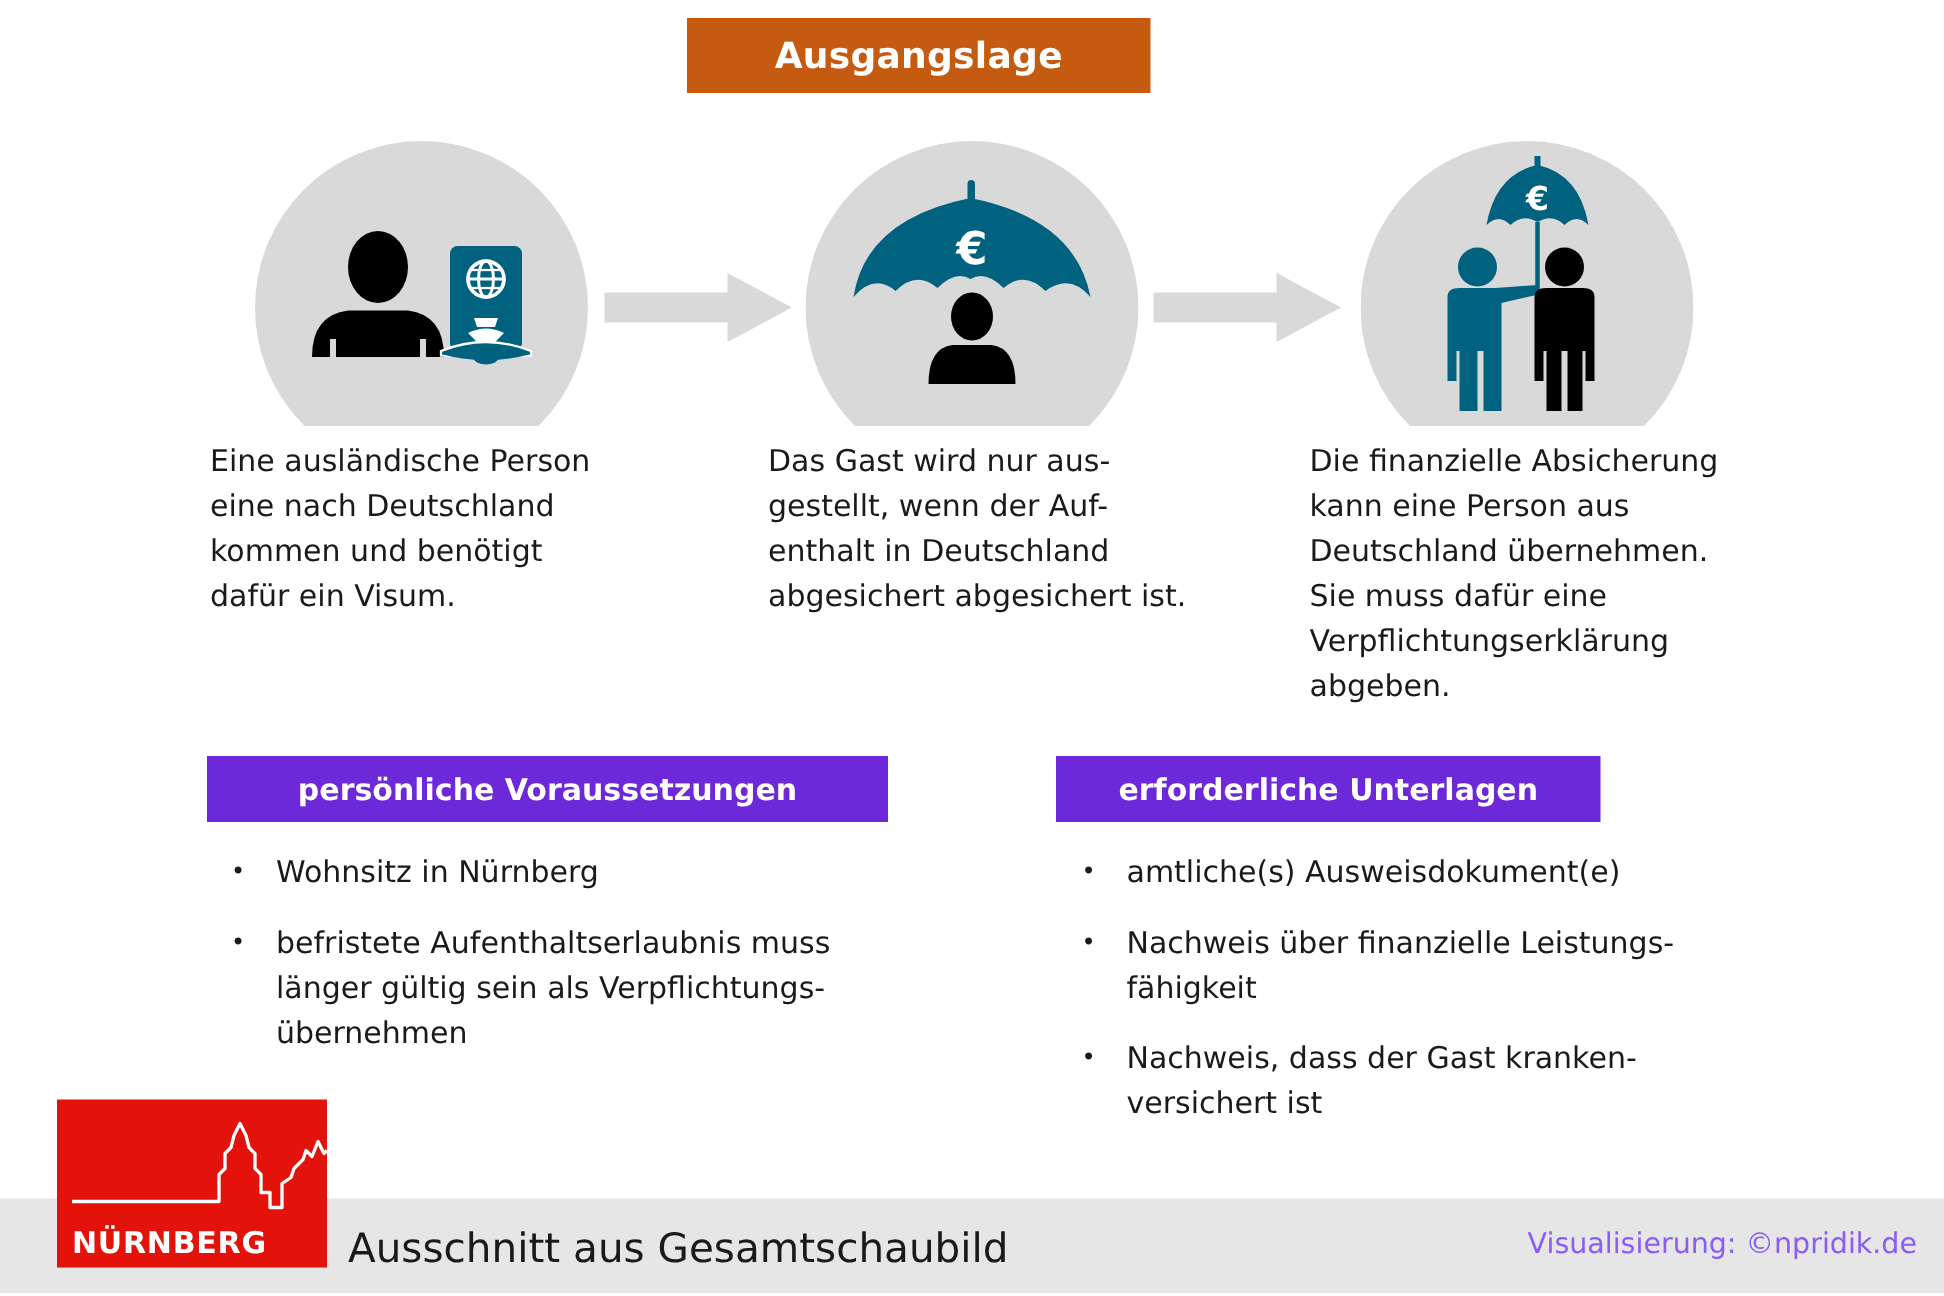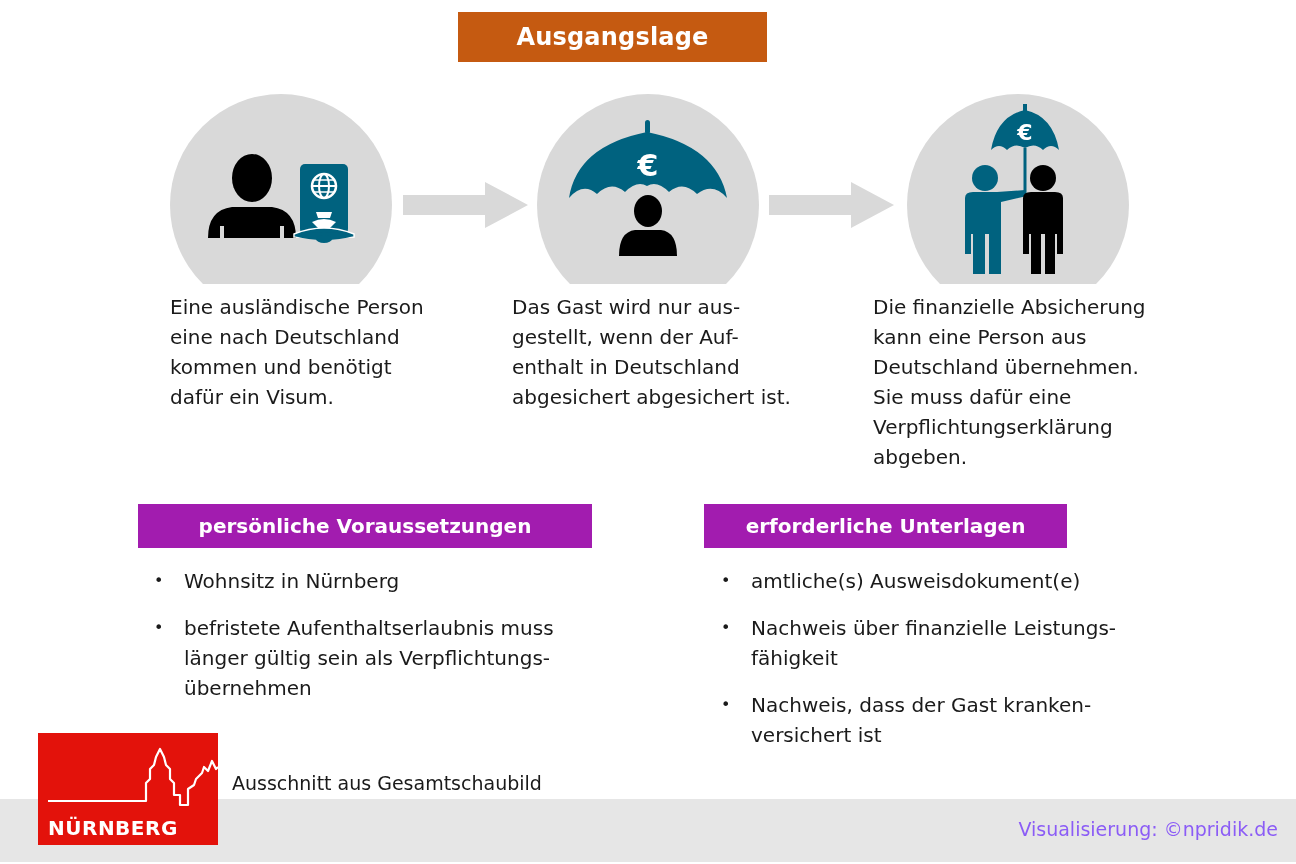--- a/index.html
+++ b/index.html
@@ -10,29 +10,29 @@
     color:#fff; font-size:24px; font-weight:bold; display:flex; align-items:center; justify-content:center; letter-spacing:0.2px; }
 
   .circle-clip { position:absolute; top:94px; width:222px; height:190px; overflow:hidden; }
   .circle { position:absolute; left:0; top:0; width:222px; height:222px; border-radius:50%; background:#d9d9d9; }
   .circle-clip svg { position:absolute; left:0; top:0; }
 
   .arrow { position:absolute; top:180px; width:130px; height:50px; }
 
   .step-text { position:absolute; top:292px; font-size:20px; line-height:30px; color:#1a1a1a; }
 
-  .section-bar { position:absolute; top:504px; height:44px; background:#a21caf; color:#fff;
+  .section-bar { position:absolute; top:504px; height:44px; background:#6d28d9; color:#fff;
     font-size:20px; font-weight:bold; display:flex; align-items:center; justify-content:center; }
 
   .bullets { position:absolute; list-style:none; font-size:20px; line-height:30px; }
   .bullets li { position:relative; padding-left:32px; margin-bottom:17px; }
   .bullets li .dot { position:absolute; left:2px; top:0; font-size:16px; }
 
   .footer { position:absolute; left:0; top:799px; width:1296px; height:63px; background:#e6e6e6; }
-  .footer-caption { position:absolute; left:232px; top:772px; font-size:19px; color:#1a1a1a; }
+  .footer-caption { position:absolute; left:232px; top:817px; font-size:27px; color:#1a1a1a; }
   .footer-credit { position:absolute; right:18px; top:818px; font-size:19px; color:#8b5cf6; }
 
   .logo { position:absolute; left:38px; top:733px; width:180px; height:112px; background:#e3120b; overflow:hidden; }
   .logo-text { position:absolute; left:10px; top:83px; color:#fff; font-size:20px; font-weight:bold; letter-spacing:0.5px; }
 </style>
 </head>
 <body>
 
 <div class="title-bar">
   <span>Ausgangslage</span>
@@ -102,21 +102,21 @@
       <circle cx="78" cy="84" r="13"></circle>
       <path d="M58 104 Q58 98 66 98 L90 98 L118 96 L120 102 L94 108 L94 180 L82 180 L82 140 L78 140 L78 180 L66 180 L66 140 L64 140 L64 160 L58 160 Z"></path>
     </g>
     <g fill="#000">
       <circle cx="136" cy="84" r="13"></circle>
       <path d="M116 104 Q116 98 124 98 L148 98 Q156 98 156 104 L156 160 L150 160 L150 140 L148 140 L148 180 L138 180 L138 140 L134 140 L134 180 L124 180 L124 140 L122 140 L122 160 L116 160 Z"></path>
     </g>
   </svg>
 </div>
 
-<div class="step-text" style="left:170px;">
+<div class="step-text" style="left:140px;">
   <div>Eine ausländische Person</div>
   <div>eine nach Deutschland</div>
   <div>kommen und benötigt</div>
   <div>dafür ein Visum.</div>
 </div>
 <div class="step-text" style="left:512px;">
   <div>Das Gast wird nur aus-</div>
   <div>gestellt, wenn der Auf-</div>
   <div>enthalt in Deutschland</div>
   <div>abgesichert abgesichert ist.</div>

